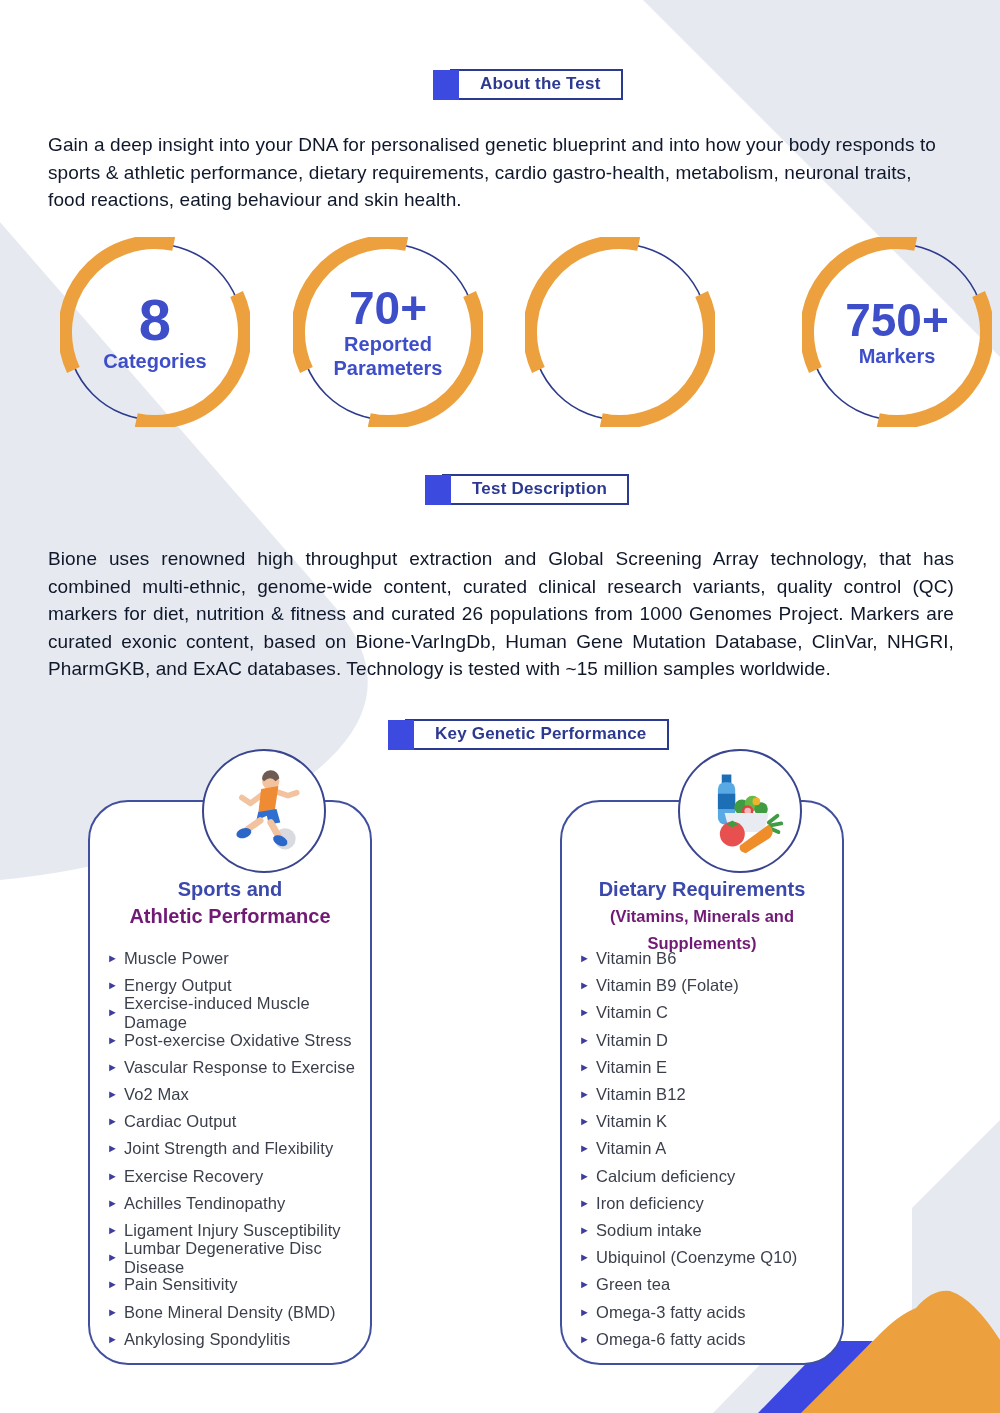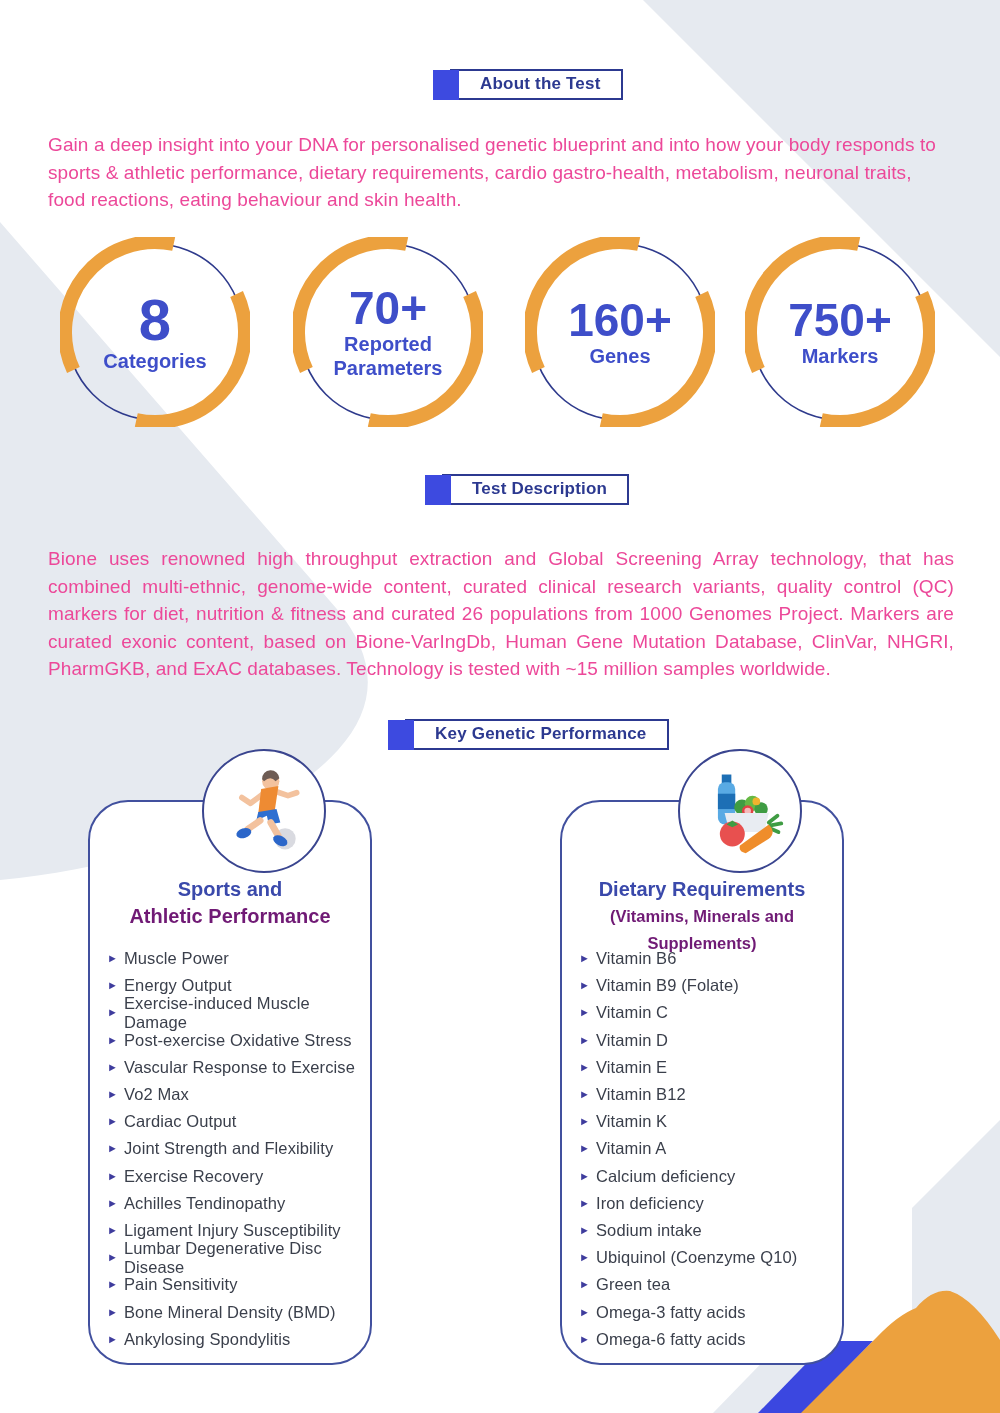--- a/index.html
+++ b/index.html
@@ -7,21 +7,21 @@
   .page{position:relative;width:1000px;height:1413px;overflow:hidden;background:#ffffff;}
   svg.bg{position:absolute;left:0;top:0;z-index:0;}
 
   
   .badge{position:absolute;display:flex;align-items:center;z-index:2;padding-left:25px;}
   .badge-square{width:26px;height:30px;background:#3d4ae0;z-index:2;flex:0 0 auto;}
   .badge-box{margin-left:-9px;background:#ffffff;border:2px solid #2c3990;color:#2c3990;
              font-weight:700;font-size:17px;padding:3px 20px 4px 28px;white-space:nowrap;letter-spacing:.2px;}
 
   
-  .para{position:absolute;color:#ec4899;font-size:19px;line-height:27.5px;letter-spacing:.1px;z-index:1;}
+  .para{position:absolute;color:#0f172a;font-size:19px;line-height:27.5px;letter-spacing:.1px;z-index:1;}
   .para.justify{text-align:justify;}
 
   
   .stat{position:absolute;width:190px;height:190px;z-index:1;}
   .stat svg{position:absolute;left:0;top:0;}
   .stat-inner{position:absolute;left:10px;top:10px;width:170px;height:170px;display:flex;flex-direction:column;
               align-items:center;justify-content:center;text-align:center;}
   .stat-value{color:#3e4ec9;font-weight:700;font-size:46px;line-height:48px;}
   .stat-value.big{font-size:58px;line-height:58px;}
   .stat-label{color:#3e4ec9;font-weight:700;font-size:20px;line-height:24px;max-width:150px;}
@@ -81,26 +81,22 @@
       <div class="stat-value">70+</div>
       <div class="stat-label">Reported Parameters</div>
     </div>
   </div>
   <div class="stat" style="left:525px;top:237px;">
     <svg width="190" height="190" viewBox="0 0 190 190">
       <circle cx="95" cy="95" r="88" fill="none" stroke="#2e3a8c" stroke-width="1.6"></circle>
       <path d="M113.7 7 A90 90 0 0 0 13.4 133" fill="none" stroke="#eca13e" stroke-width="14"></path>
       <path d="M76.3 183 A90 90 0 0 0 176.6 57" fill="none" stroke="#eca13e" stroke-width="14"></path>
     </svg>
-    <div class="stat-inner">
-      <div class="stat-value">160+</div>
-      <div class="stat-label">Genes</div>
-    </div>
-  </div>
-  <div class="stat" style="left:745px;top:237px;">
+  </div>
+  <div class="stat" style="left:802px;top:237px;">
     <svg width="190" height="190" viewBox="0 0 190 190">
       <circle cx="95" cy="95" r="88" fill="none" stroke="#2e3a8c" stroke-width="1.6"></circle>
       <path d="M113.7 7 A90 90 0 0 0 13.4 133" fill="none" stroke="#eca13e" stroke-width="14"></path>
       <path d="M76.3 183 A90 90 0 0 0 176.6 57" fill="none" stroke="#eca13e" stroke-width="14"></path>
     </svg>
     <div class="stat-inner">
       <div class="stat-value">750+</div>
       <div class="stat-label">Markers</div>
     </div>
   </div>

